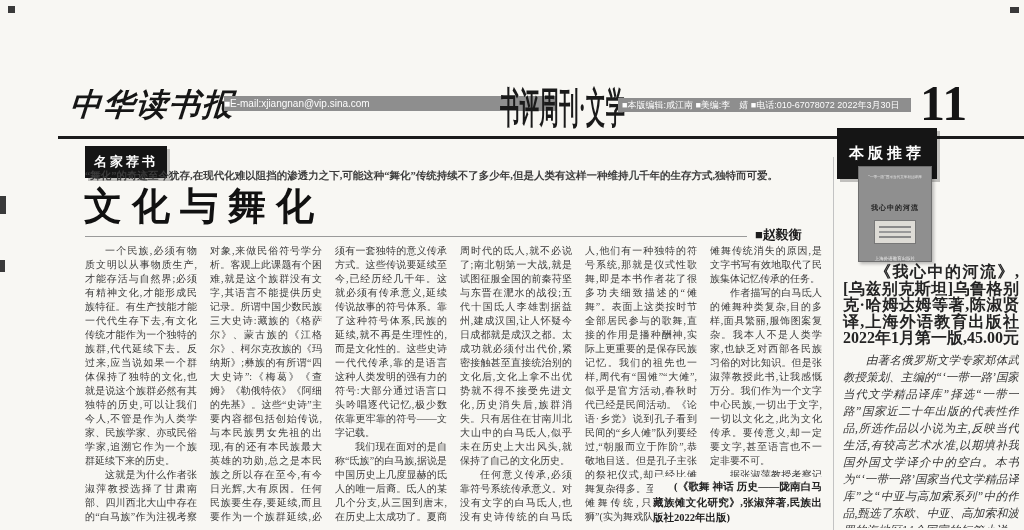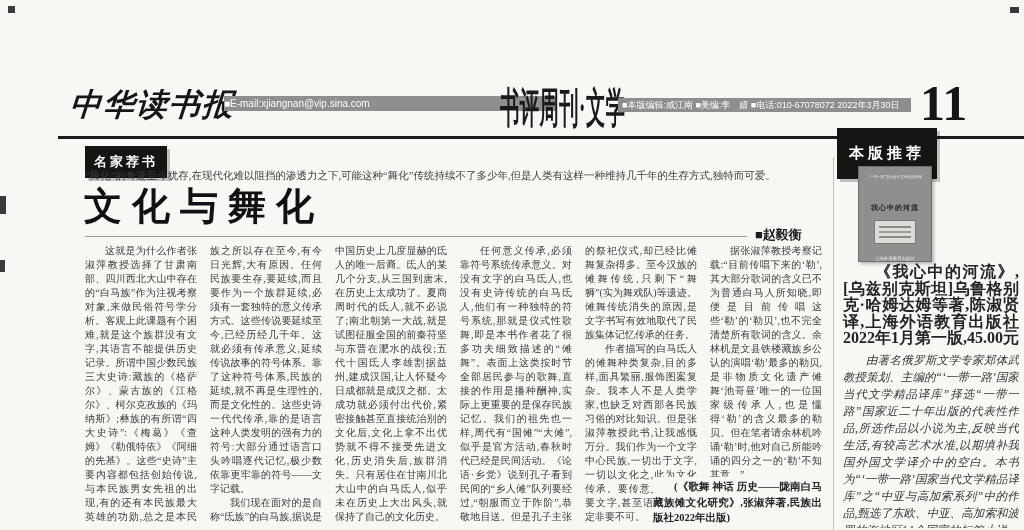--- a/index.html
+++ b/index.html
@@ -17,21 +17,21 @@
   .infobar{left:618px;top:98px;width:289px;height:14px;font-size:9px;line-height:14px;padding-left:4px;letter-spacing:0px;}
   .section-title{left:500px;top:80px;height:46px;font-size:42px;font-weight:600;color:#1a1a1a;
                  transform:scaleX(0.46);transform-origin:left top;white-space:nowrap;letter-spacing:1px;}
   .pagenum{left:920px;top:74px;font-size:50px;font-weight:bold;color:#151515;}
   .toprule{left:58px;top:136px;width:966px;height:3px;background:#1b1b1b;}
   
   .blackbox{background:#151515;color:#fcfcfc;font-weight:bold;box-shadow:3px 3px 0 rgba(0,0,0,0.22);}
   .sidebar-header{left:837px;top:128px;padding:16px 12px;font-size:15px;letter-spacing:4px;}
   .col-label{left:85px;top:146px;padding:7px 9px;font-size:13px;letter-spacing:3px;}
   
-  .standfirst{left:85px;top:169px;width:740px;font-size:10.5px;font-weight:400;color:#3c3c3c;
+  .standfirst{left:85px;top:169px;width:740px;font-size:10.5px;font-weight:700;color:#3c3c3c;
               white-space:nowrap;overflow:hidden;}
   .headline{left:84px;top:181px;font-size:38px;font-weight:900;letter-spacing:10px;color:#111;}
   .head-rule{left:85px;top:236px;width:662px;height:1px;background:#9a9a9a;}
   .author{left:755px;top:226px;font-size:13px;font-weight:bold;color:#1d1d1d;}
   
   .body-cols{left:85px;top:244px;width:737px;height:286px;column-count:6;column-gap:13px;
              font-size:10px;line-height:14px;text-align:justify;color:#3a3a3a;overflow:hidden;}
   .body-cols p{margin:0;text-indent:2em;}
   .citation{left:653px;top:477px;width:169px;font-size:10.5px;line-height:15.5px;font-weight:bold;
             color:#222;text-align:justify;text-indent:2em;background:#f8f7f3;padding-top:2px;}
@@ -68,20 +68,21 @@
 
 <div class="abs blackbox sidebar-header">本版推荐</div>
 
 <div class="abs blackbox col-label">名家荐书</div>
 <div class="abs standfirst">“舞化”的奇迹至今犹存,在现代化难以阻挡的渗透力之下,可能这种“舞化”传统持续不了多少年,但是人类有这样一种维持几千年的生存方式,独特而可爱。</div>
 <div class="abs headline">文化与舞化</div>
 <div class="abs head-rule"></div>
 <div class="abs author">■赵毅衡</div>
 
 <div class="abs body-cols">
+    <p>一个民族,必须有物质文明以从事物质生产,才能存活与自然界;必须有精神文化,才能形成民族特征。有生产技能才能一代代生存下去,有文化传统才能作为一个独特的族群,代代延续下去。反过来,应当说如果一个群体保持了独特的文化,也就是说这个族群必然有其独特的历史,可以让我们今人,不管是作为人类学家、民族学家、亦或民俗学家,追溯它作为一个族群延续下来的历史。</p>
     <p>这就是为什么作者张淑萍教授选择了甘肃南部、四川西北大山中存在的“白马族”作为注视考察对象,来做民俗符号学分析。客观上此课题有个困难,就是这个族群没有文字,其语言不能提供历史记录。所谓中国少数民族三大史诗:藏族的《格萨尔》、蒙古族的《江格尔》、柯尔克孜族的《玛纳斯》;彝族的有所谓“四大史诗”:《梅葛》《查姆》《勒俄特依》《阿细的先基》。这些“史诗”主要内容都包括创始传说,与本民族男女先祖的出现,有的还有本民族最大英雄的功勋,总之是本民族之所以存在至今,有今日光辉,大有原因。任何民族要生存,要延续,而且要作为一个族群延续,必须有一套独特的意义传承方式。这些传说要延续至今,已经历经几千年。这就必须有传承意义,延续传说故事的符号体系。靠了这种符号体系,民族的延续,就不再是生理性的,而是文化性的。这些史诗一代代传承,靠的是语言这种人类发明的强有力的符号:大部分通过语言口头吟唱逐代记忆,极少数依靠更牢靠的符号——文字记载。</p>
     <p>我们现在面对的是自称“氐族”的白马族,据说是中国历史上几度显赫的氐人的唯一后裔。氐人的某几个分支,从三国到唐末,在历史上太成功了。夏商周时代的氐人,就不必说了;南北朝第一大战,就是试图征服全国的前秦苻坚与东晋在淝水的战役;五代十国氐人李雄割据益州,建成汉国,让人怀疑今日成都就是成汉之都。太成功就必须付出代价,紧密接触甚至直接统治别的文化后,文化上拿不出优势就不得不接受先进文化,历史消失后,族群消失。只有居住在甘南川北大山中的白马氐人,似乎未在历史上大出风头,就保持了自己的文化历史。</p>
     <p>任何意义传承,必须靠符号系统传承意义。对没有文字的白马氐人,也没有史诗传统的白马氐人,他们有一种独特的符号系统,那就是仪式性歌舞,即是本书作者花了很多功夫细致描述的“傩舞”。表面上这类按时节全部居民参与的歌舞,直接的作用是播种酬神,实际上更重要的是保存民族记忆。我们的祖先也一样,周代有“国傩”“大傩”,似乎是官方活动,春秋时代已经是民间活动。《论语·乡党》说到孔子看到民间的“乡人傩”队列要经过,“朝服而立于阼阶”,恭敬地目送。但是孔子主张的祭祀仪式,却已经比傩舞复杂得多。至今汉族的傩舞传统,只剩下“舞狮”(实为舞戏队)等遗迹。傩舞传统消失的原因,是文字书写有效地取代了民族集体记忆传承的任务。</p>
     <p>作者描写的白马氐人的傩舞种类复杂,目的多样,面具繁丽,服饰图案复杂。我本人不是人类学家,也缺乏对西部各民族习俗的对比知识。但是张淑萍教授此书,让我感慨万分。我们作为一个文字中心民族,一切出于文字,一切以文化之,此为文化传承。要传意义,却一定要文字,甚至语言也不一定非要不可。</p>
     <p>据张淑萍教授考察记载:“目前传唱下来的‘勒’,其大部分歌词的含义已不为普通白马人所知晓,即便是目前传唱这些‘勒’的‘勒贝’,也不完全清楚所有歌词的含义。余林机是文县铁楼藏族乡公认的演唱‘勒’最多的勒贝,是非物质文化遗产傩舞‘池哥昼’唯一的一位国家级传承人,也是懂得‘勒’的含义最多的勒贝。但在笔者请余林机吟诵‘勒’时,他对自己所能吟诵的四分之一的‘勒’不知其意。”</p>
   </div>
 <div class="abs citation">(《歌舞 神话 历史——陇南白马藏族傩文化研究》,张淑萍著,民族出版社2022年出版)</div>
 
 <div class="abs v-divider"></div>
 <div class="abs cover">

